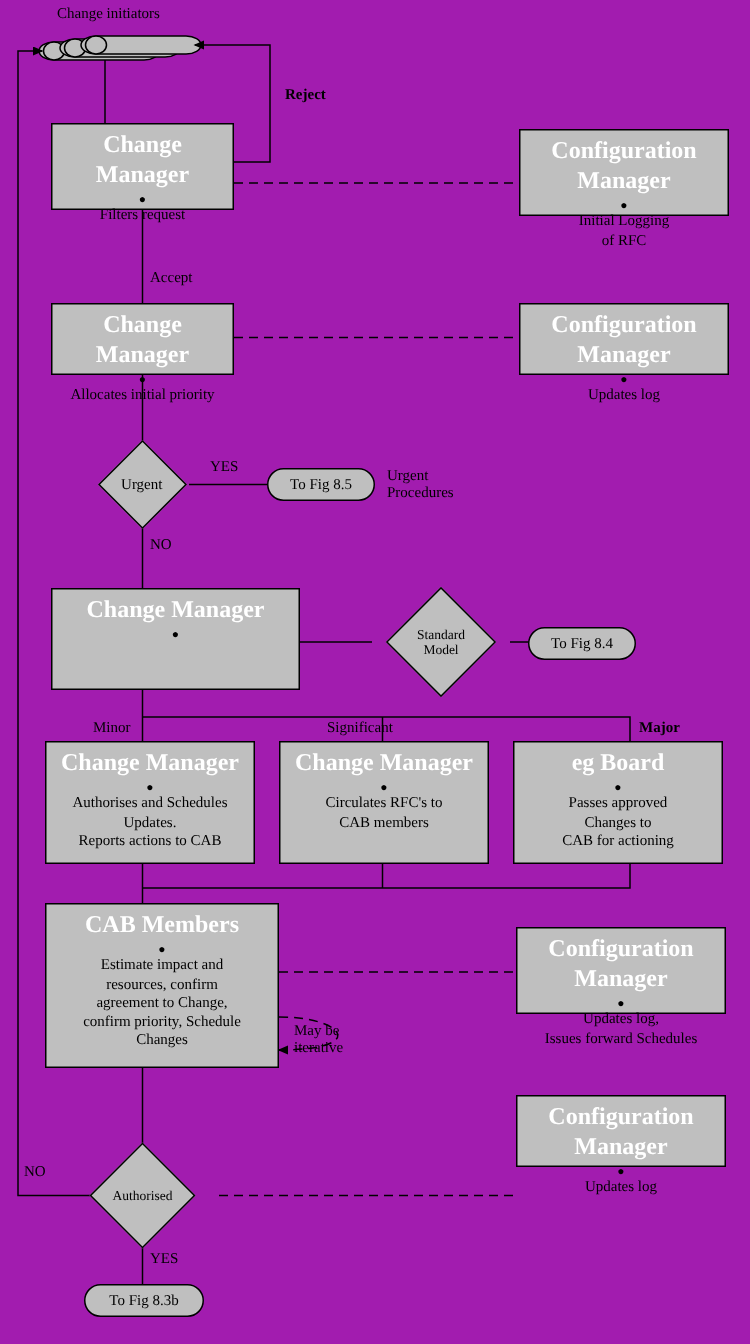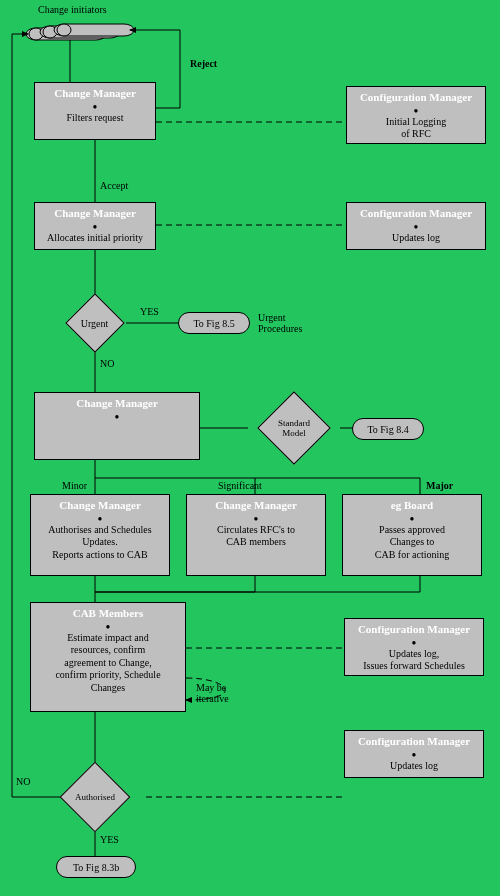--- a/index.html
+++ b/index.html
@@ -7,36 +7,36 @@
     margin: 0;
     font-family: Georgia, 'Times New Roman', serif;
     background: #e0e0e0;
     width: 500px;
     height: 896px;
     position: relative;
   }
   .canvas {
     position: absolute;
     inset: 0;
-    background: #22c55e;
+    background: #a21caf;
   }
   .box {
     position: absolute;
     background: #bfbfbf;
     border: 1px solid #000;
     text-align: center;
     font-size: 10px;
     line-height: 1.25;
     padding: 4px 6px;
   }
   .box .title {
     font-weight: bold;
     color: #fff;
     margin-bottom: 2px;
-    font-size: 11px;
+    font-size: 16px;
   }
   .box .dot {
     display: block;
     font-size: 8px;
     line-height: 1;
     margin-bottom: 1px;
   }
   .diamond {
     position: absolute;
     background: #bfbfbf;

